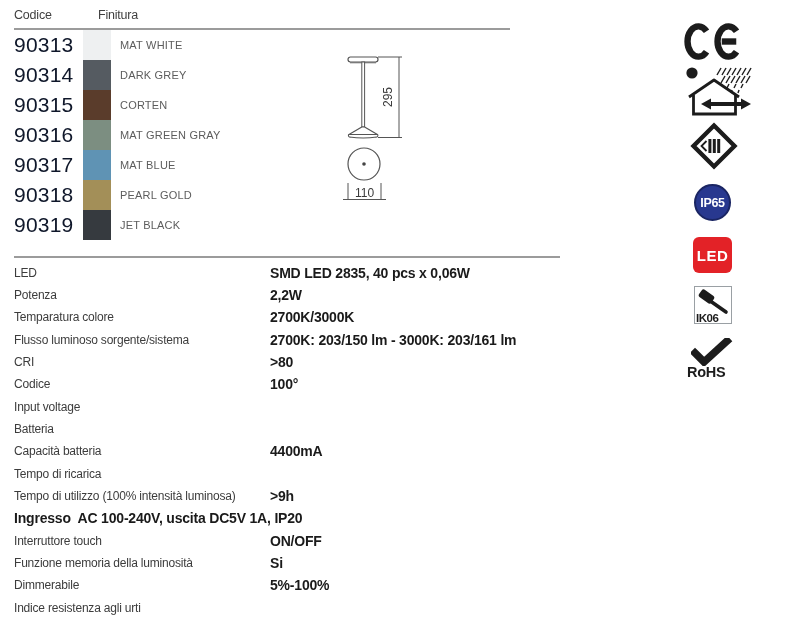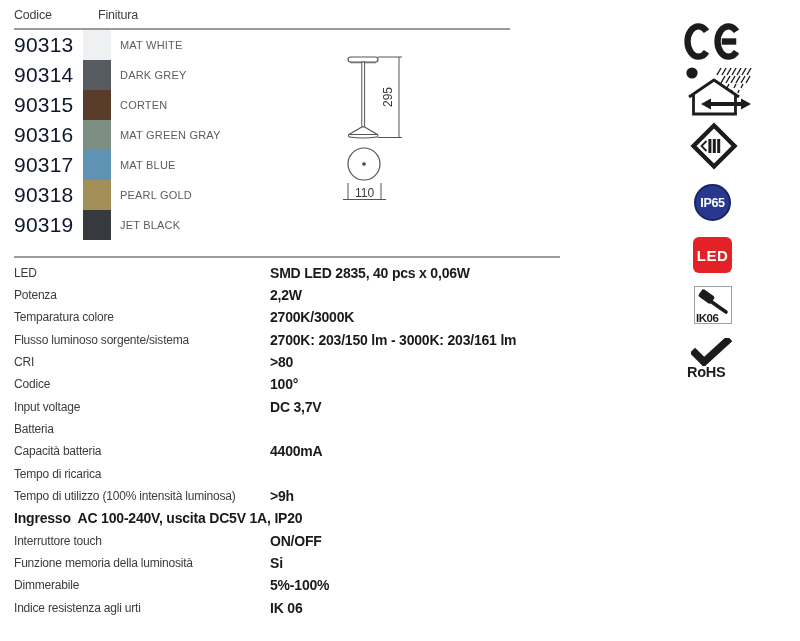--- a/index.html
+++ b/index.html
@@ -203,21 +203,20 @@
   <div class="spec-row">
     <div class="spec-label">CRI</div>
     <div class="spec-value">&gt;80</div>
   </div>
   <div class="spec-row">
     <div class="spec-label">Codice</div>
     <div class="spec-value">100°</div>
   </div>
   <div class="spec-row">
     <div class="spec-label">Input voltage</div>
-    <div class="spec-value">DC 3,7V</div>
   </div>
   <div class="spec-row">
     <div class="spec-label">Batteria</div>
   </div>
   <div class="spec-row">
     <div class="spec-label">Capacità batteria</div>
     <div class="spec-value">4400mA</div>
   </div>
   <div class="spec-row">
     <div class="spec-label">Tempo di ricarica</div>
@@ -236,15 +235,14 @@
   <div class="spec-row">
     <div class="spec-label">Funzione memoria della luminosità</div>
     <div class="spec-value">Si</div>
   </div>
   <div class="spec-row">
     <div class="spec-label">Dimmerabile</div>
     <div class="spec-value">5%-100%</div>
   </div>
   <div class="spec-row">
     <div class="spec-label">Indice resistenza agli urti</div>
-    <div class="spec-value">IK 06</div>
   </div>
 </div>
 
 </body></html>

